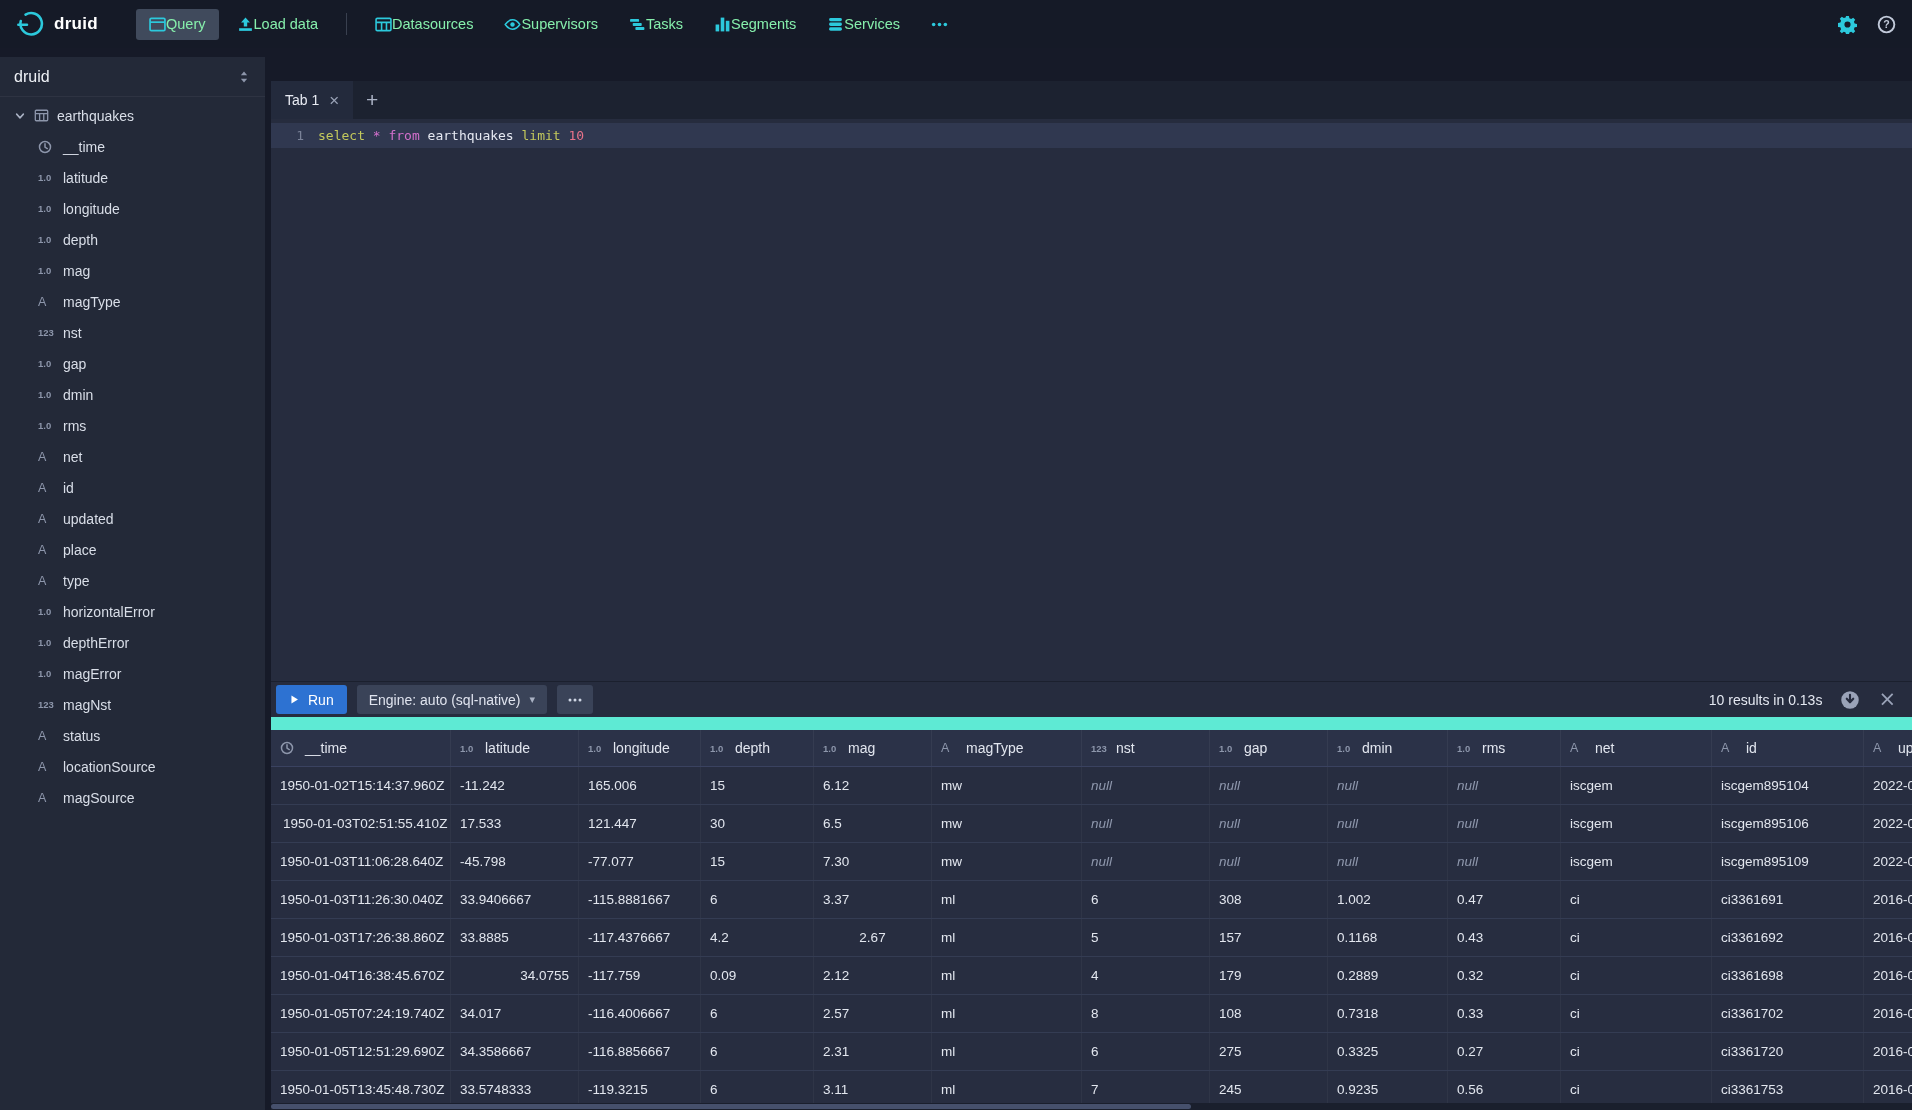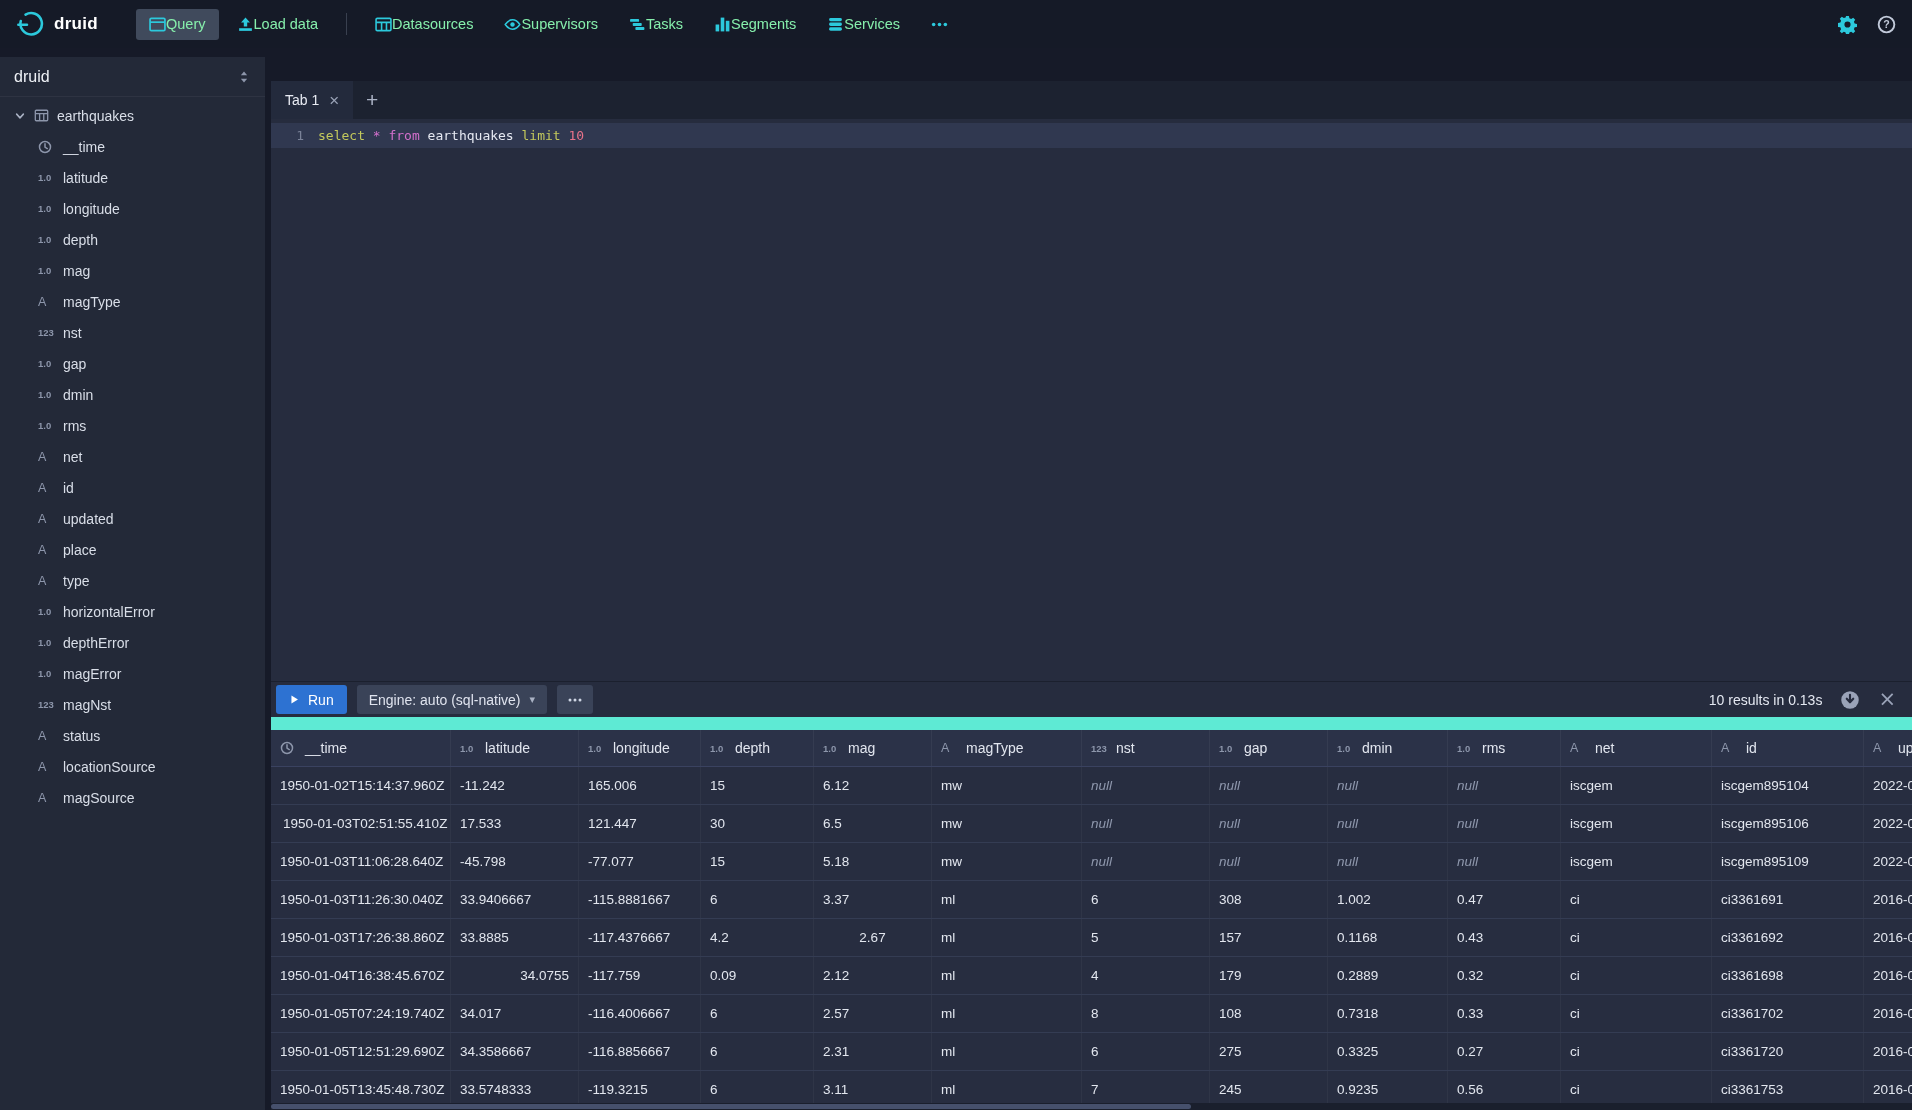--- a/index.html
+++ b/index.html
@@ -450,21 +450,21 @@
           <div class="td null" style="width: 113px;">null</div>
           <div class="td" style="width: 151px;">iscgem</div>
           <div class="td" style="width: 152px;">iscgem895106</div>
           <div class="td" style="width: 200px;">2022-0</div>
         </div>
         <div class="tr">
           <div class="td" style="width: 180px;">1950-01-03T11:06:28.640Z</div>
           <div class="td" style="width: 128px;">-45.798</div>
           <div class="td" style="width: 122px;">-77.077</div>
           <div class="td" style="width: 113px;">15</div>
-          <div class="td" style="width: 118px;">5.18</div>
+          <div class="td" style="width: 118px;">7.30</div>
           <div class="td" style="width: 150px;">mw</div>
           <div class="td null" style="width: 128px;">null</div>
           <div class="td null" style="width: 118px;">null</div>
           <div class="td null" style="width: 120px;">null</div>
           <div class="td null" style="width: 113px;">null</div>
           <div class="td" style="width: 151px;">iscgem</div>
           <div class="td" style="width: 152px;">iscgem895109</div>
           <div class="td" style="width: 200px;">2022-0</div>
         </div>
         <div class="tr">

